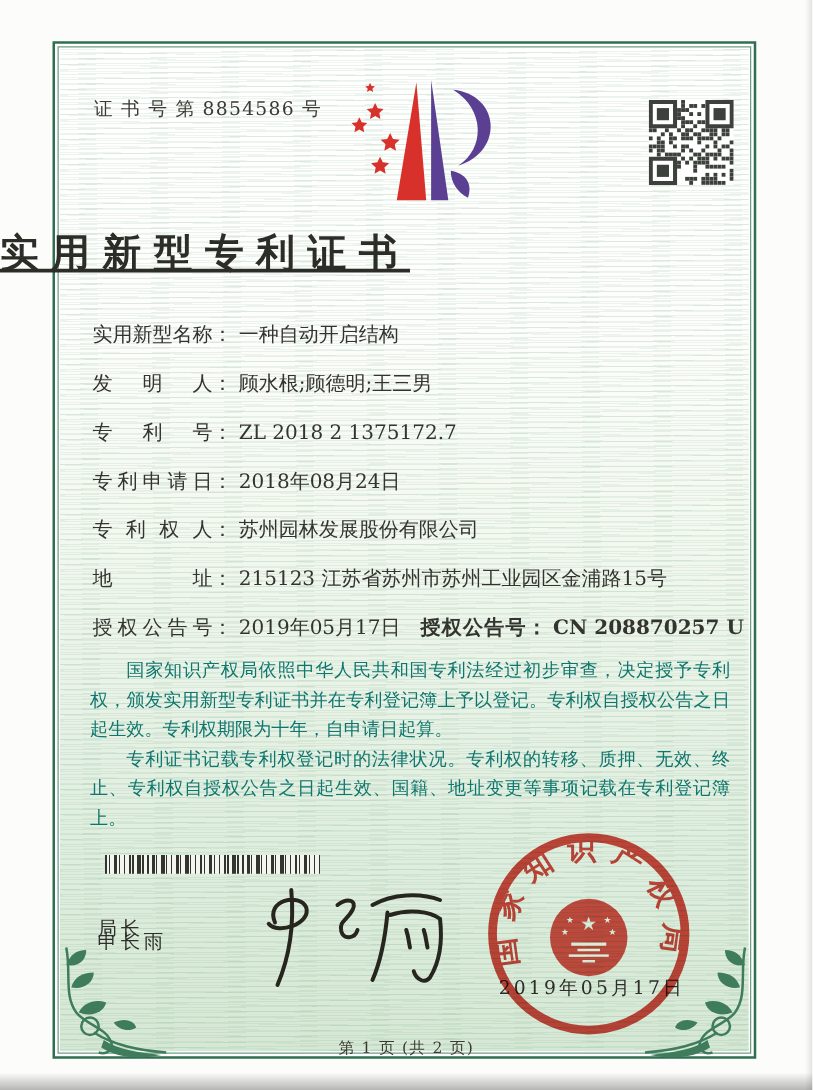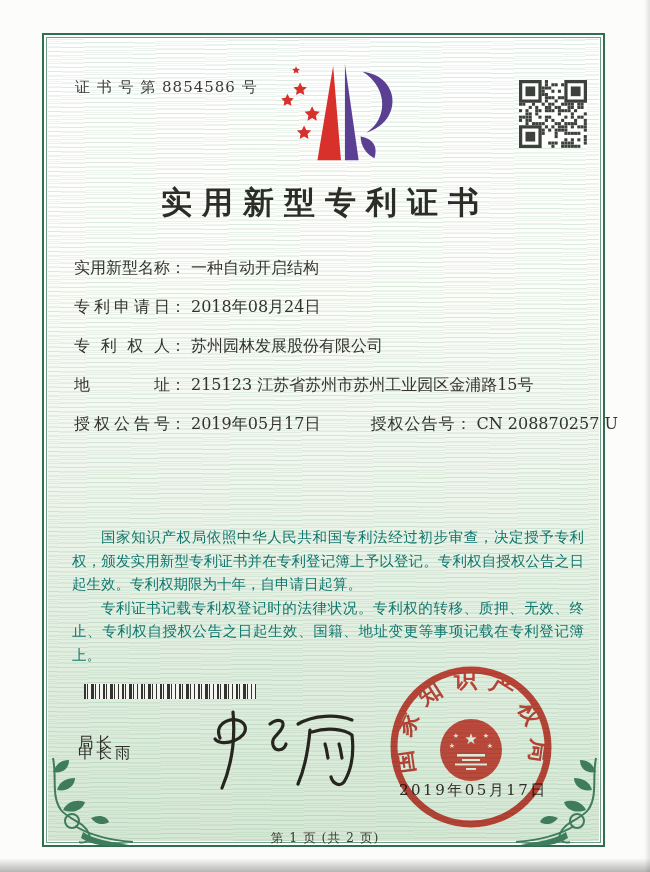--- a/index.html
+++ b/index.html
@@ -21,28 +21,28 @@
     background:
       repeating-linear-gradient(179.2deg, rgba(96,158,117,.13) 0 1px, rgba(255,255,255,0) 1px 4px),
       repeating-linear-gradient(180.8deg, rgba(96,158,117,.10) 0 1px, rgba(255,255,255,0) 1px 5px),
       linear-gradient(180deg,#ffffff 0%,#fdfefb 28%,#f1f7ee 52%,#e2efe1 74%,#d6e8d5 100%);}
 
   .cert-no{position:absolute;left:75px;top:78px;font-size:15px;letter-spacing:1px;color:#3a3a35;}
 
   .logo{position:absolute;left:276px;top:60px;width:128px;height:108px;}
   .qr{position:absolute;left:519px;top:80px;width:68px;height:68px;}
 
-  .title{position:absolute;left:0;right:0;top:182px;text-align:center;
-    font-size:31px;font-weight:bold;letter-spacing:10px;color:#2d2d28;}
+  .title{position:absolute;left:0;right:0;top:182px;
+    font-size:31px;font-weight:bold;letter-spacing:10px;color:#2d2d28;text-decoration:underline;}
 
   .fields{position:absolute;left:74px;top:258px;font-size:16px;}
   .field-row{height:20px;margin-bottom:19px;white-space:nowrap;}
   .lbl{display:inline-block;width:96px;text-align:justify;text-align-last:justify;vertical-align:top;}
   .val{margin-left:5px;}
-  .grant-no-group{margin-left:50px;}
+  .grant-no-group{margin-left:16px;font-weight:bold;}
   .grant-no-group .lbl{width:auto;text-align-last:auto;letter-spacing:1px;}
 
   .paragraphs{position:absolute;left:72px;top:526px;width:512px;
     font-size:14.5px;line-height:23.5px;text-align:justify;color:#0f766e;}
   .paragraphs p{margin:0;text-indent:2em;}
 
   .barcode{position:absolute;left:84px;top:684px;width:172px;height:15px;
     background:repeating-linear-gradient(90deg,
       #34342e 0 2px,#f3f6f0 2px 3px,#34342e 3px 4px,#f3f6f0 4px 7px,
       #34342e 7px 10px,#f3f6f0 10px 11px,#34342e 11px 12px,#f3f6f0 12px 15px,
@@ -241,20 +241,26 @@
   </svg>
 </div>
 
 <div class="title">实用新型专利证书</div>
 
 <div class="fields">
   <div class="field-row">
     <span class="lbl">实用新型名称</span><span>：</span><span class="val">一种自动开启结构</span>
   </div>
   <div class="field-row">
+    <span class="lbl">发明人</span><span>：</span><span class="val">顾水根;顾德明;王三男</span>
+  </div>
+  <div class="field-row">
+    <span class="lbl">专利号</span><span>：</span><span class="val">ZL 2018 2 1375172.7</span>
+  </div>
+  <div class="field-row">
     <span class="lbl">专利申请日</span><span>：</span><span class="val">2018年08月24日</span>
   </div>
   <div class="field-row">
     <span class="lbl">专利权人</span><span>：</span><span class="val">苏州园林发展股份有限公司</span>
   </div>
   <div class="field-row">
     <span class="lbl">地址</span><span>：</span><span class="val">215123 江苏省苏州市苏州工业园区金浦路15号</span>
   </div>
   <div class="field-row">
     <span class="lbl">授权公告号</span><span>：</span><span class="val">2019年05月17日</span><span class="grant-no-group"><span class="lbl">授权公告号</span><span>：</span><span class="val">CN 208870257 U</span></span>

